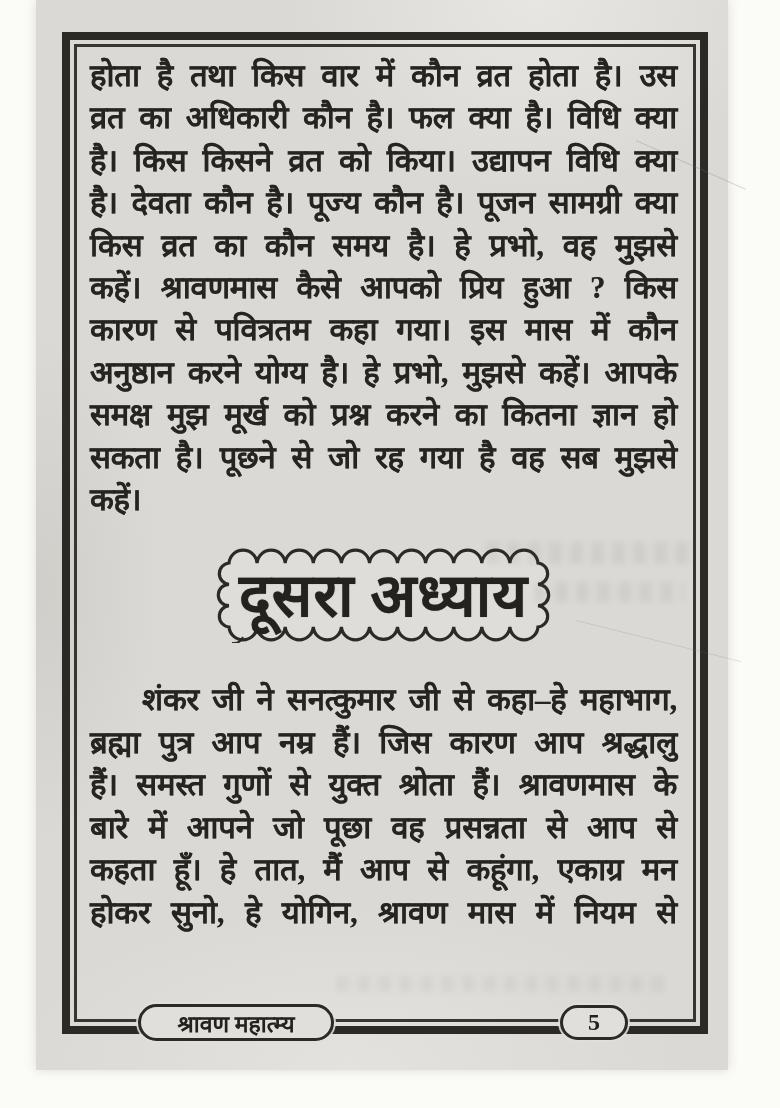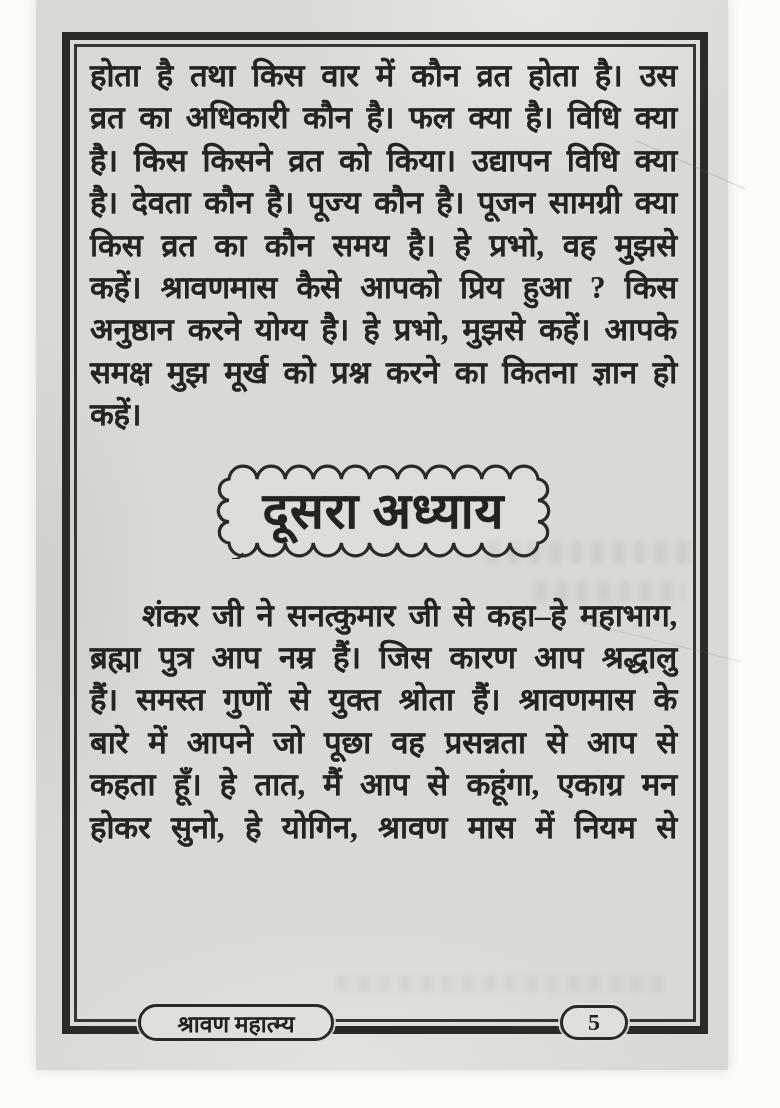--- a/index.html
+++ b/index.html
@@ -37,21 +37,21 @@
     text-shadow:0 0 .6px rgba(38,36,31,.55);
   }
   #para2 .line:first-child{text-indent:52px;}
   
   .heading-wrap{
     position:relative;margin:26px 0 0 125px;width:337px;height:96px;
   }
   .heading-wrap svg{position:absolute;left:0;top:0;}
   .heading-text{
     position:absolute;inset:0;display:flex;align-items:center;justify-content:center;
-    padding-bottom:4px;font-size:50px;font-weight:800;letter-spacing:1px;
+    padding-bottom:4px;font-size:60px;font-weight:800;letter-spacing:1px;
     color:#24221d;text-shadow:0 0 .8px rgba(36,34,29,.6);
   }
   #para2{margin-top:36px;}
   
   .pill{
     position:absolute;box-sizing:border-box;z-index:6;
     background:#e0dfdb;border:3px solid #2b2a25;border-radius:20px;
     display:flex;align-items:center;justify-content:center;
     color:#24221d;font-weight:800;
     box-shadow:0 0 0 2px rgba(224,223,219,.9);
@@ -82,22 +82,24 @@
     <div class="frame-inner">
       <div class="content">
 
         <div class="para" id="para1">
             <div class="line">होता है तथा किस वार में कौन व्रत होता है। उस</div>
             <div class="line">व्रत का अधिकारी कौन है। फल क्या है। विधि क्या</div>
             <div class="line">है। किस किसने व्रत को किया। उद्यापन विधि क्या</div>
             <div class="line">है। देवता कौन है। पूज्य कौन है। पूजन सामग्री क्या</div>
             <div class="line">किस व्रत का कौन समय है। हे प्रभो, वह मुझसे</div>
             <div class="line">कहें। श्रावणमास कैसे आपको प्रिय हुआ ? किस</div>
+            <div class="line">कारण से पवित्रतम कहा गया। इस मास में कौन</div>
             <div class="line">अनुष्ठान करने योग्य है। हे प्रभो, मुझसे कहें। आपके</div>
             <div class="line">समक्ष मुझ मूर्ख को प्रश्न करने का कितना ज्ञान हो</div>
+            <div class="line">सकता है। पूछने से जो रह गया है वह सब मुझसे</div>
             <div class="line">कहें।</div>
           </div>
 
         <div class="heading-wrap">
           <svg width="337" height="96" viewBox="0 0 337 96">
             <path fill="#deddd9" stroke="#2b2a25" stroke-width="3.2" d="M14,16
                  A14.1,14.1 0 0 1 42.1,16 A14.1,14.1 0 0 1 70.2,16 A14.1,14.1 0 0 1 98.3,16
                  A14.1,14.1 0 0 1 126.4,16 A14.1,14.1 0 0 1 154.5,16 A14.1,14.1 0 0 1 182.5,16
                  A14.1,14.1 0 0 1 210.6,16 A14.1,14.1 0 0 1 238.7,16 A14.1,14.1 0 0 1 266.8,16
                  A14.1,14.1 0 0 1 294.9,16 A14.1,14.1 0 0 1 323,16

